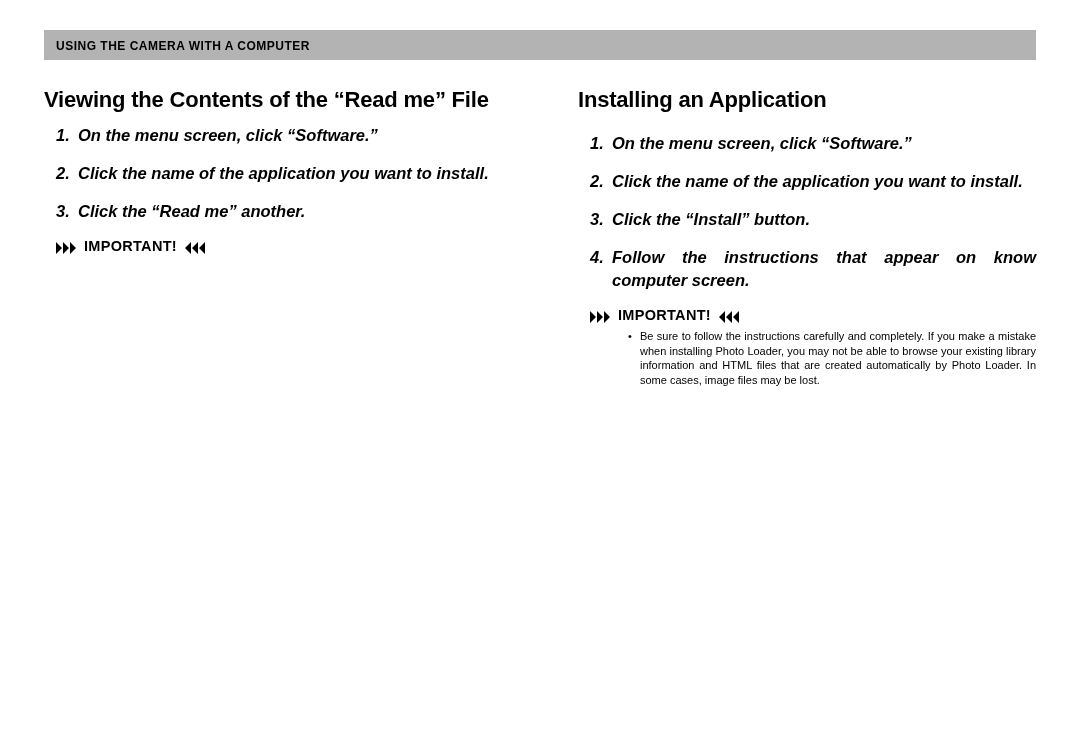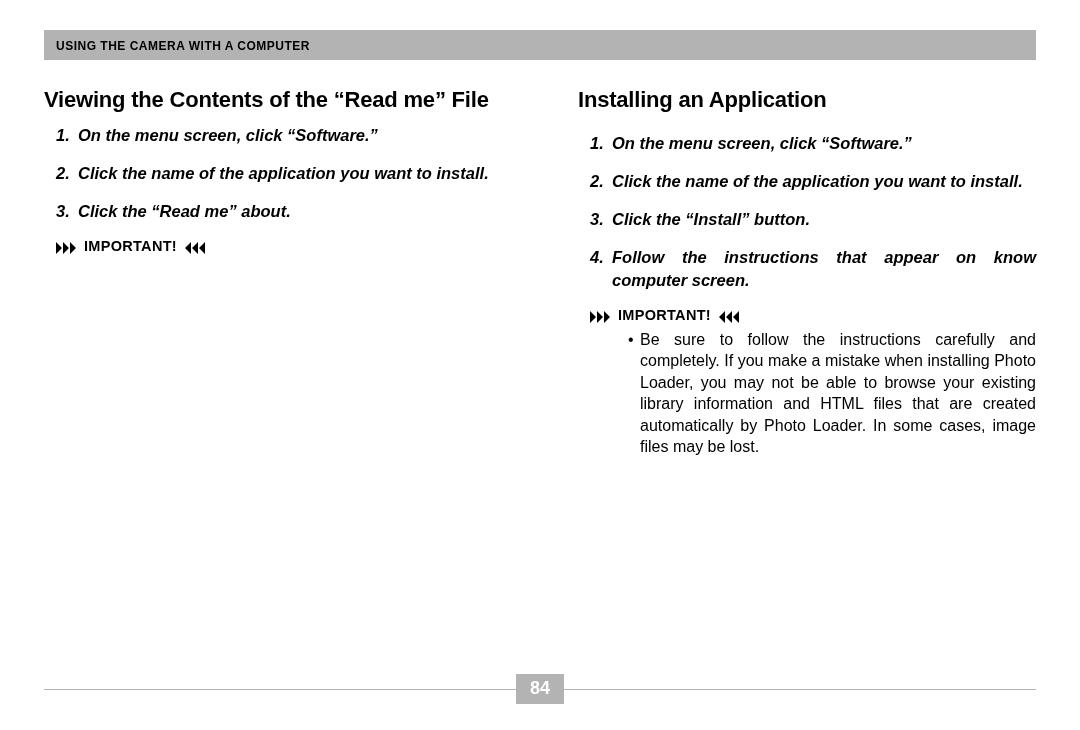--- a/index.html
+++ b/index.html
@@ -90,21 +90,21 @@
   .arrows svg {
     display: block;
   }
   .bullets {
     list-style: none;
     margin: 0;
     padding: 0 0 0 38px;
   }
   .bullets li {
     position: relative;
-    font-size: 16px;
+    font-size: 11px;
     line-height: 1.34;
     text-align: justify;
     margin-bottom: 4px;
     padding-left: 12px;
   }
   .bullets li::before {
     content: "•";
     position: absolute;
     left: 0;
     top: 0;
@@ -148,21 +148,21 @@
         <div class="step">
           <span class="num">1.</span>
           <span class="txt">On the menu screen, click “Software.”</span>
         </div>
         <div class="step">
           <span class="num">2.</span>
           <span class="txt">Click the name of the application you want to install.</span>
         </div>
         <div class="step">
           <span class="num">3.</span>
-          <span class="txt">Click the “Read me” about.</span>
+          <span class="txt">Click the “Read me” another.</span>
         </div>
       </div>
 
       <div class="important-block">
         <div class="important-label">
           <span class="arrows">
             <svg width="24" height="12" viewBox="0 0 24 12">
                 <path d="M0 0 L6 6 L0 12 Z M7 0 L13 6 L7 12 Z M14 0 L20 6 L14 12 Z" fill="#000"></path>
               </svg>
           </span>
@@ -213,19 +213,14 @@
           </span>
         </div>
         <ul class="bullets">
           <li>Be sure to follow the instructions carefully and completely. If you make a mistake when installing Photo Loader, you may not be able to browse your existing library information and HTML files that are created automatically by Photo Loader. In some cases, image files may be lost.</li>
         </ul>
       </div>
     </div>
 
   </div>
 
-  <div class="footer">
-    <div class="footer-line"></div>
-    <div class="page-num">84</div>
-    <div class="footer-line"></div>
-  </div>
 
 </div>
 
 </body></html>

